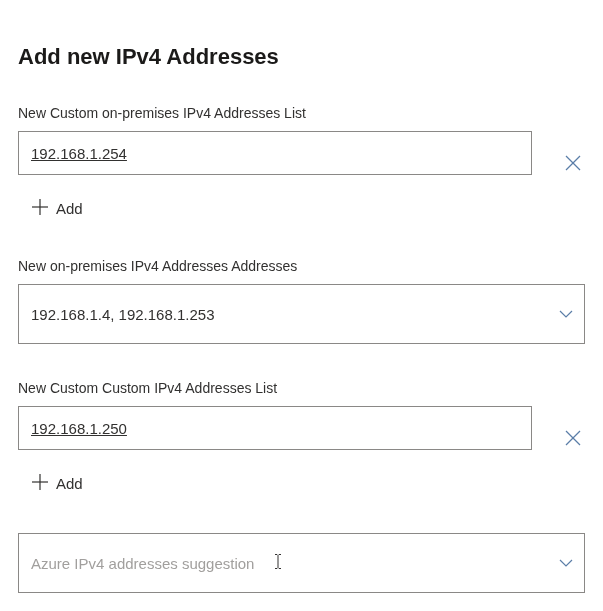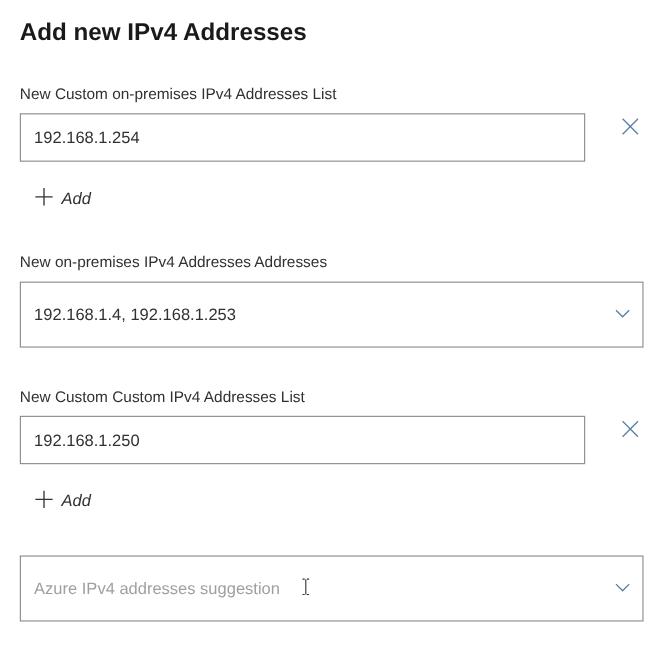--- a/index.html
+++ b/index.html
@@ -8,35 +8,37 @@
       background: #ffffff;
       padding: 16px 18px;
       width: 603px;
       color: #323130;
     }
     h1 {
       font-size: 22px;
       font-weight: 700;
       color: #1b1a19;
       margin-bottom: 24px;
+      margin-top: 28px;
     }
     .field-group {
       margin-bottom: 36px;
       margin-top: 35px;
     }
     .field-label {
       font-size: 14px;
       color: #323130;
       margin-bottom: 10px;
       font-weight: 400;
     }
     .input-row {
       display: flex;
-      align-items: flex-start;
+      align-items: flex-end;
       gap: 29px;
+      text-decoration: underline;
     }
     .text-input {
       flex: 1;
       border: 1px solid #8a8886;
       height: 44px;
       padding: 0 12px;
       font-size: 15px;
       font-family: inherit;
       color: #323130;
       background: #fff;
@@ -59,21 +61,20 @@
       gap: 8px;
       background: none;
       border: none;
       font-family: inherit;
       font-size: 15px;
       color: #323130;
       cursor: pointer;
       margin-top: 20px;
       margin-left: 14px;
       padding: 4px 0;
-      font-style: italic;
     }
     .plus-icon {
       font-size: 18px;
       font-weight: 300;
       color: #323130;
       line-height: 1;
     }
     .select-wrap {
       position: relative;
       width: 100%;

